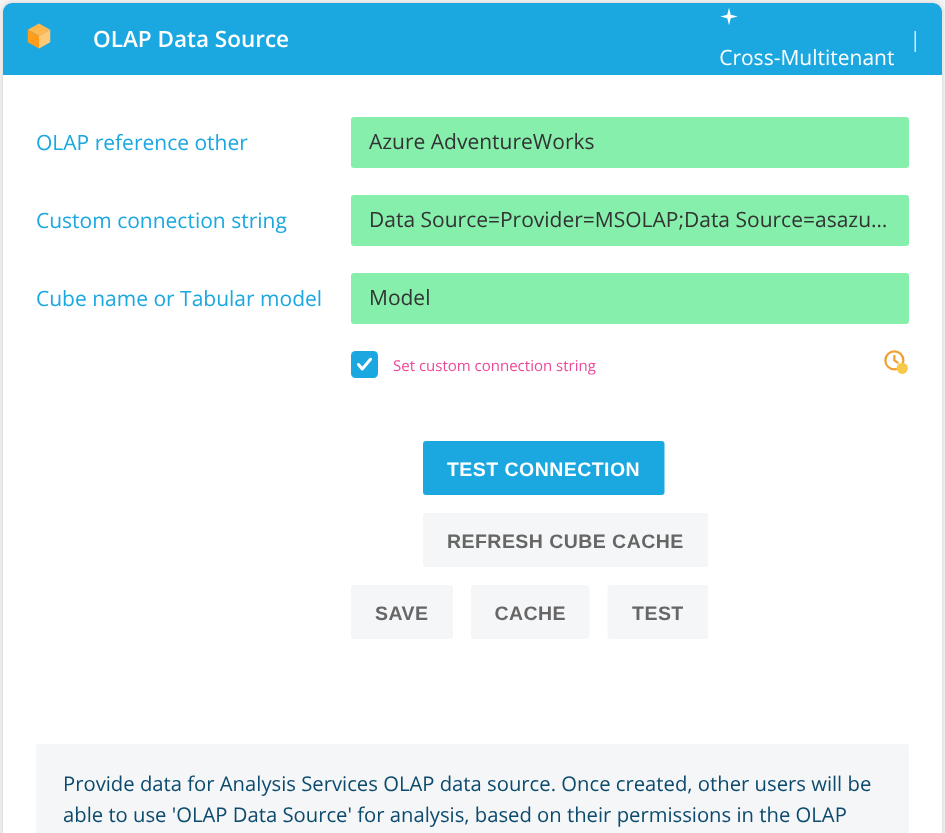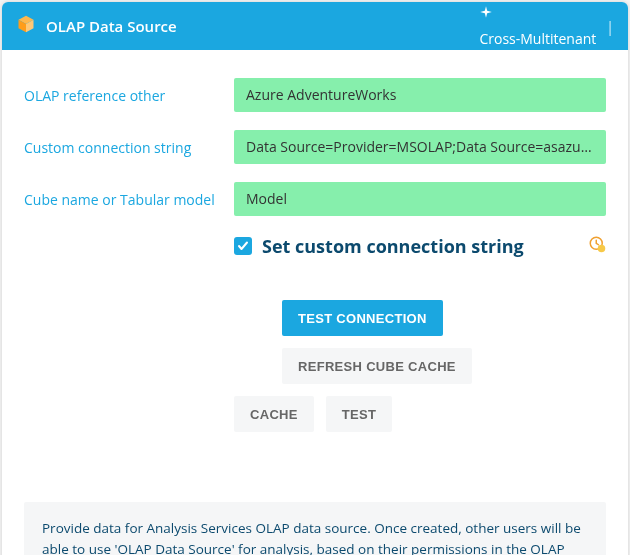--- a/index.html
+++ b/index.html
@@ -20,21 +20,21 @@
     color: #fff;
     display: flex;
     align-items: center;
     height: 48px;
     padding: 0 14px;
     font-size: 14px;
   }
   .header-left {
     display: flex;
     align-items: center;
-    gap: 10px;
+    gap: 26px;
     flex: 1;
   }
   .header-title {
     font-weight: 600;
     font-size: 15px;
   }
   .header-right {
     display: flex;
     align-items: center;
     gap: 10px;
@@ -91,23 +91,22 @@
     height: 18px;
     background: #1ba7e0;
     border-radius: 3px;
     display: flex;
     align-items: center;
     justify-content: center;
     cursor: pointer;
   }
   .checkbox svg { display: block; }
   .checkbox-label {
-    color: #0c4a6e;
-    font-size: 18px;
-    font-weight: bold;
+    color: #ec4899;
+    font-size: 10px;
   }
   .status-icon {
     position: absolute;
     right: 0;
   }
   .button-row {
     margin-left: 210px;
     display: flex;
     gap: 12px;
     flex-wrap: wrap;
@@ -209,20 +208,21 @@
         </svg>
       </span>
     </div>
 
     <div class="button-row">
       <button class="btn btn-primary">TEST CONNECTION</button>
       <button class="btn btn-secondary">REFRESH CUBE CACHE</button>
     </div>
 
     <div class="button-row-2">
+      <button class="btn btn-secondary">SAVE</button>
       <button class="btn btn-secondary">CACHE</button>
       <button class="btn btn-secondary">TEST</button>
     </div>
 
     <div class="footer-note">Provide data for Analysis Services OLAP data source. Once created, other users will be able to use 'OLAP Data Source' for analysis, based on their permissions in the OLAP role-based security.</div>
 
   </div>
 </div>
 
 </body></html>

